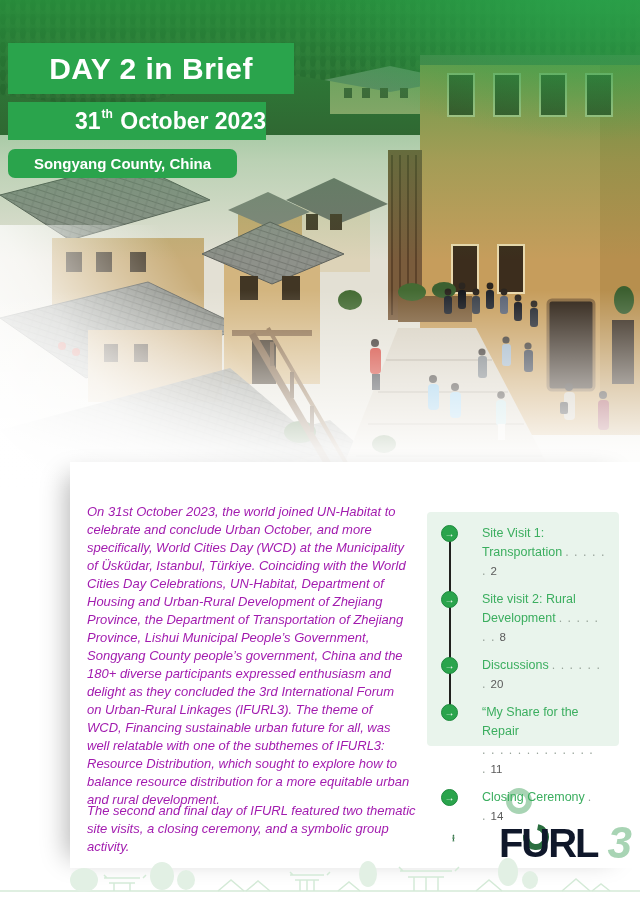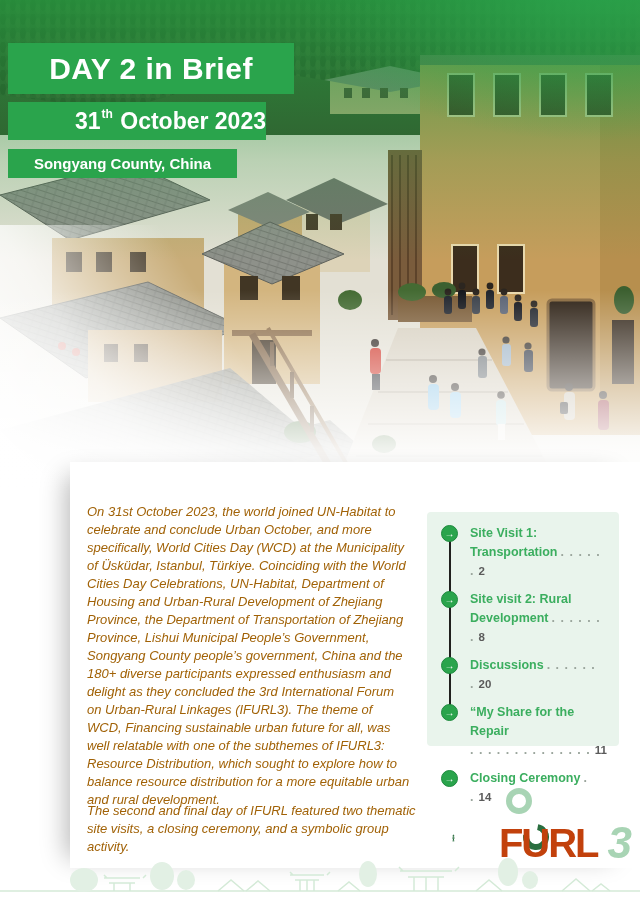--- a/index.html
+++ b/index.html
@@ -21,47 +21,47 @@
   .fade-bottom { position:absolute; left:0; top:0; width:640px; height:500px;
     background:linear-gradient(180deg, rgba(255,255,255,0) 58%, rgba(255,255,255,.55) 76%, rgba(255,255,255,.92) 90%, #ffffff 99%);
     pointer-events:none; }
 
   
   .banner { position:absolute; background:#2aa44c; color:#ffffff; font-weight:bold;
     display:flex; align-items:center; justify-content:center; z-index:5; }
   .banner-title    { left:8px; top:43px;  width:286px; height:51px; font-size:30px; letter-spacing:.5px; }
   .banner-date     { left:8px; top:102px; width:258px; height:38px; font-size:23px;justify-content:flex-end; }
   .banner-date sup { font-size:12px; margin:-10px 1px 4px 1px; }
-  .banner-location { left:8px; top:149px; width:229px; height:29px; font-size:15px; }
+  .banner-location { left:8px; top:149px; width:229px; height:29px; font-size:15px;border-radius:7px; }
 
   
   .content-card { position:absolute; left:70px; top:462px; width:570px; height:406px; background:#ffffff;
     box-shadow:-16px 2px 24px -12px rgba(0,0,0,.28); }
-  .body-text { position:absolute; font-style:italic; color:#a16207; font-size:13px; line-height:18px; z-index:6; }
+  .body-text { position:absolute; font-style:italic; color:#a21caf; font-size:13px; line-height:18px; z-index:6; }
   .para1 { left:87px; top:503px; width:323px; }
   .para2 { left:87px; top:802px; width:330px; }
 
   
   .toc { position:absolute; left:427px; top:512px; width:192px; height:234px; background:#e9f4ec;
     border-radius:4px; padding:12px 12px 12px 14px; z-index:6; }
   .toc-connector { position:absolute; left:22px; top:21px; width:2px; height:182px; background:#20201e; }
   .toc-item { position:relative; display:flex; align-items:flex-start; margin-bottom:9px; cursor:pointer; }
   .toc-bullet { position:relative; flex:0 0 17px; width:17px; height:17px; margin-top:1px; border-radius:50%;
     background:#2aa44c; border:1px solid #1e8a3e; color:#ffffff; font-size:10px; font-weight:bold;
     display:flex; align-items:center; justify-content:center; z-index:2; }
-  .toc-text { margin-left:12px; font-size:12.5px; line-height:19px; color:#3bae5f;font-weight:bold; }
+  .toc-text { margin-left:24px; font-size:12.5px; line-height:19px; color:#3bae5f; }
   .toc-dots { color:#9aa59c; margin-left:3px; letter-spacing:1px; }
   .toc-page { color:#5b5b5b; margin-left:4px; font-size:11.5px; }
   .toc-line { display:block; }
 
   
   .logo { position:absolute; left:452px; top:797px; width:180px; height:68px; z-index:6;
     display:flex; align-items:flex-end; }
   .logo-pagoda { width:17px; height:46px; margin-bottom:4px; }
-  .logo-letters { position:relative; font-size:40px; font-weight:bold; color:#c2410c;
+  .logo-letters { position:relative; font-size:40px; font-weight:bold; color:#0f172a;
     letter-spacing:-2px; line-height:44px; z-index:2;margin-left:44px; }
   .ring { position:absolute; border-radius:50%; border-style:solid; background:transparent; z-index:1; }
   .ring-light { width:26px; height:26px; border-width:6px; border-color:#a8d4b4; left:506px; top:788px; }
   .ring-dark  { width:26px; height:26px; border-width:6px; border-color:#2a6e3f; left:523px; top:824px;
     border-top-color:transparent; transform:rotate(-35deg); }
   .logo-number { font-size:44px; font-weight:bold; font-style:italic; color:#a8d4b4;
     line-height:44px; margin-left:10px; z-index:2; }
 
   
   .footer-art { position:absolute; left:0; top:858px; z-index:1; }

